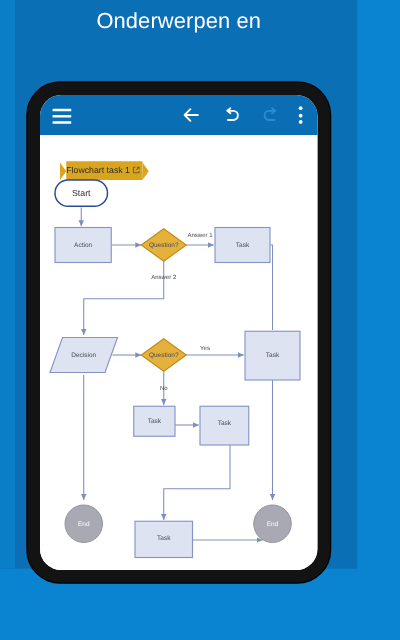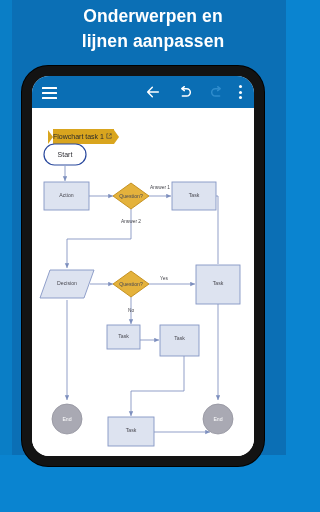--- a/index.html
+++ b/index.html
@@ -13,23 +13,23 @@
   #bg-panel{
     position:absolute;left:0;top:0;width:286px;height:455px;
     background:#0b6fb5;
   }
   #bg-panel-edge{
     position:absolute;left:0;top:0;width:12px;height:455px;
     background:#0a7ec6;
   }
 
   #headline{
-    position:absolute;left:10px;top:4px;width:286px;
+    position:absolute;left:0;top:4px;width:286px;
     text-align:center;color:#ffffff;
-    font-size:17.5px;line-height:25px;font-weight:700;
+    font-size:17.5px;line-height:25px;font-weight:400;
     letter-spacing:0.1px;
     z-index:5;
   }
 
   
   #phone{
     position:absolute;left:22px;top:66px;width:242px;height:400px;
     background:#131313;border-radius:26px;
     box-shadow:0 0 0 1px #000;
     z-index:4;
@@ -92,21 +92,20 @@
   .endtext{font-family:"Liberation Sans",sans-serif;font-size:5.2px;fill:#ffffff;text-anchor:middle;dominant-baseline:middle;}
 </style>
 </head>
 <body>
 
 <div id="bg-panel"></div>
 <div id="bg-panel-edge"></div>
 
 <div id="headline">
   <div>Onderwerpen en</div>
-  <div>lijnen aanpassen</div>
 </div>
 
 <div id="phone">
   <div id="screen">
 
     <div id="appbar">
 
       <div class="bar-icon" id="ic-menu">
         <span class="hb">
             <i></i>

